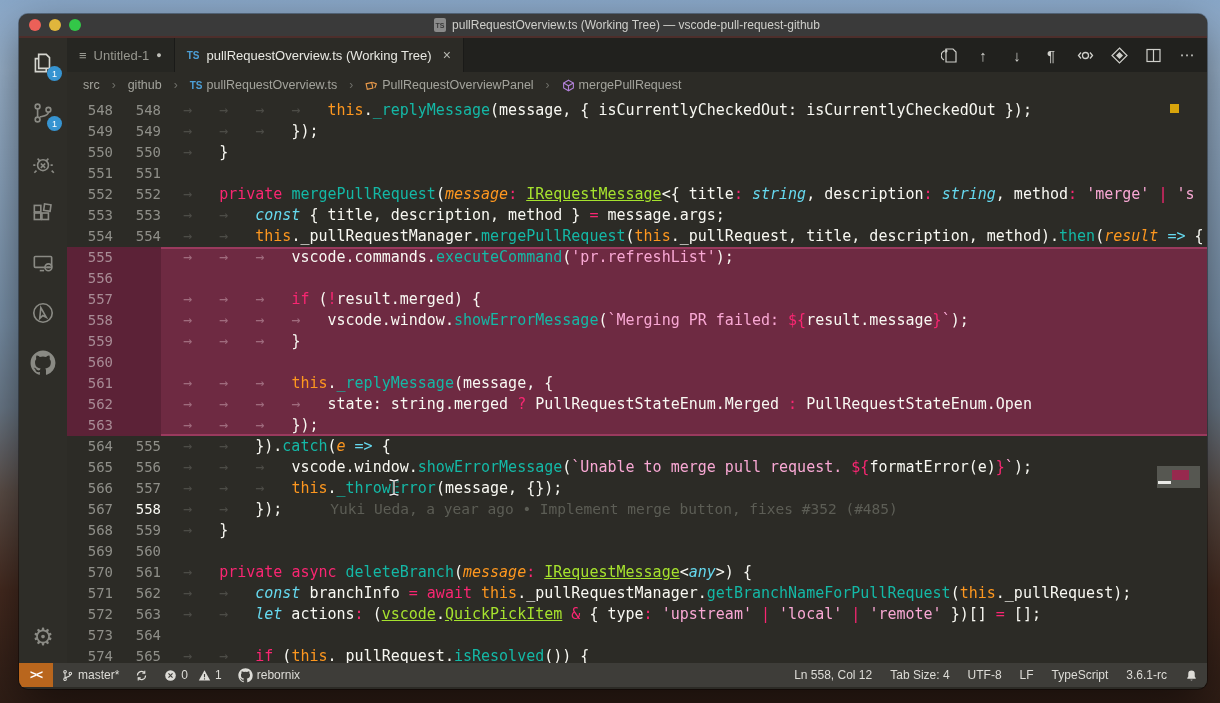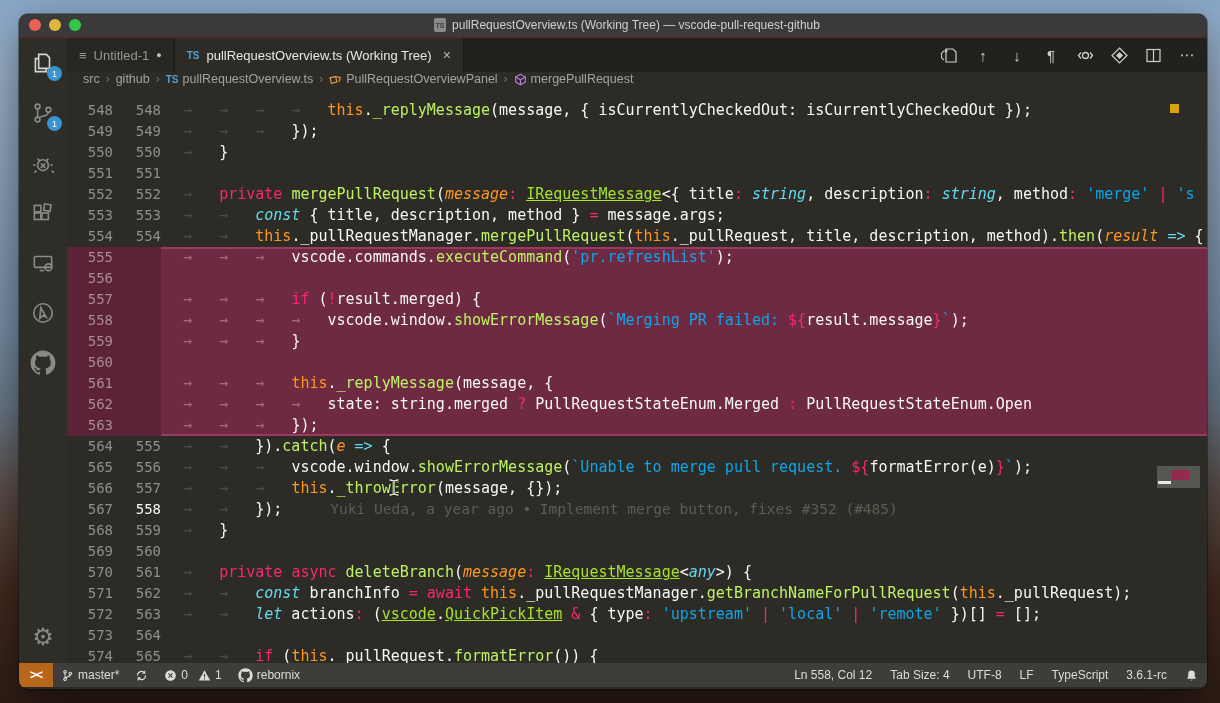--- a/index.html
+++ b/index.html
@@ -43,43 +43,43 @@
   .tab-inactive { background:#262622; color:#97978f; }
   .tab-active { background:#2c2b26; color:#e8e8e2; }
   .ts-badge { color:#4d9fd6; font-size:10px; font-weight:bold; }
   .dot-mod { font-size:9px; color:#c0c0ba; }
   .tab-close { color:#b9b9b2; font-size:14px; margin-left:4px; }
   .file-lines-icon { color:#9a9a93; font-size:13px; }
   .toolbar { position:absolute; right:8px; top:0; height:34px; display:flex; align-items:center; gap:10px; color:#cfcfca; }
   .tbtn { width:24px; height:24px; display:flex; align-items:center; justify-content:center; font-size:15px; }
   .tbtn svg { width:17px; height:17px; }
 
-  .breadcrumbs { height:20px; background:#2c2b26; display:flex; align-items:flex-start;
-    padding-left:16px; gap:6px; font-size:12.5px; color:#a3a39c; flex:none; }
+  .breadcrumbs { height:20px; background:#2c2b26; display:flex; align-items:flex-end;
+    padding-left:16px; gap:12px; font-size:12.5px; color:#a3a39c; flex:none; }
   .bc-sep { color:#6f6f69; font-size:12px; }
   .bc-item { display:flex; align-items:center; gap:4px; }
   .bc-item svg { width:13px; height:13px; }
 
   
   .editor { flex:1; position:relative; overflow:hidden; background:#2c2b26;
     font-family:"DejaVu Sans Mono", monospace; font-size:15px;margin-top:8px; }
   .row { display:flex; height:21px; line-height:21px; white-space:pre; }
   .g { flex:none; text-align:right; color:#8f8f89; font-size:14px; }
   .go { width:46px; } .gn { width:48px; }
   .row.cur .gn { color:#f8f8f2; }
   .code { padding-left:22px; flex:1; min-width:0; overflow:hidden; }
   .ws { color:rgba(248,248,242,.16); }
   .row.del { background:#6e2a42; }
   .row.del .go, .row.del .gn { background:#5c2237; color:#a88b95; }
   .row.del .ws { color:rgba(255,235,240,.34); }
   .row.del-first { box-shadow:inset 0 2px 0 #9a3a5e; }
   .row.del-last { box-shadow:inset 0 -2px 0 #9a3a5e; }
-  .tk-w{color:#f8f8f2} .tk-p{color:#f92672} .tk-g{color:#bef264}
+  .tk-w{color:#f8f8f2} .tk-p{color:#f92672} .tk-g{color:#14b8a6}
   .tk-gu{color:#a6e22e;text-decoration:underline}
-  .tk-y{color:#0ea5e9} .tk-c{color:#66d9ef} .tk-ci{color:#66d9ef;font-style:italic}
+  .tk-y{color:#f9a8d4} .tk-c{color:#66d9ef} .tk-ci{color:#66d9ef;font-style:italic}
   .tk-o{color:#fd971f;font-style:italic} .tk-o2{color:#fd971f}
   .blame { color:#5c5d55; margin-left:48px; font-size:14.5px;text-align:right; }
 
   .ruler-mark { position:absolute; right:28px; top:4px; width:9px; height:9px; background:#d8a40b; }
   .overview-widget { position:absolute; right:7px; top:366px; width:43px; height:22px;
     background:rgba(122,124,116,.55); }
   .ow-red { position:absolute; left:15px; top:4px; width:17px; height:10px; background:#97294e; }
   .ow-line { position:absolute; left:1px; top:15px; width:13px; height:3px; background:#e9e9e6; }
 
   
@@ -262,21 +262,21 @@
             <div class="row"><span class="g go">564</span><span class="g gn">555</span><span class="code"><span class="ws">→   →   </span><span class="tk-w">}).</span><span class="tk-g">catch</span><span class="tk-w">(</span><span class="tk-o">e</span><span class="tk-w"> </span><span class="tk-c">=&gt;</span><span class="tk-w"> {</span></span></div>
             <div class="row"><span class="g go">565</span><span class="g gn">556</span><span class="code"><span class="ws">→   →   →   </span><span class="tk-w">vscode.window.</span><span class="tk-g">showErrorMessage</span><span class="tk-w">(</span><span class="tk-y">`Unable to merge pull request. </span><span class="tk-p">${</span><span class="tk-w">formatError(e)</span><span class="tk-p">}</span><span class="tk-y">`</span><span class="tk-w">);</span></span></div>
             <div class="row"><span class="g go">566</span><span class="g gn">557</span><span class="code"><span class="ws">→   →   →   </span><span class="tk-o2">this</span><span class="tk-w">.</span><span class="tk-g">_throwError</span><span class="tk-w">(message, {});</span></span></div>
             <div class="row cur"><span class="g go">567</span><span class="g gn">558</span><span class="code"><span class="ws">→   →   </span><span class="tk-w">});</span><span class="blame">Yuki Ueda, a year ago • Implement merge button, fixes #352 (#485)</span></span></div>
             <div class="row"><span class="g go">568</span><span class="g gn">559</span><span class="code"><span class="ws">→   </span><span class="tk-w">}</span></span></div>
             <div class="row"><span class="g go">569</span><span class="g gn">560</span><span class="code"><span class="ws"></span></span></div>
             <div class="row"><span class="g go">570</span><span class="g gn">561</span><span class="code"><span class="ws">→   </span><span class="tk-p">private</span><span class="tk-w"> </span><span class="tk-p">async</span><span class="tk-w"> </span><span class="tk-g">deleteBranch</span><span class="tk-w">(</span><span class="tk-o">message</span><span class="tk-p">:</span><span class="tk-w"> </span><span class="tk-gu">IRequestMessage</span><span class="tk-w">&lt;</span><span class="tk-ci">any</span><span class="tk-w">&gt;) {</span></span></div>
             <div class="row"><span class="g go">571</span><span class="g gn">562</span><span class="code"><span class="ws">→   →   </span><span class="tk-ci">const</span><span class="tk-w"> branchInfo </span><span class="tk-p">=</span><span class="tk-w"> </span><span class="tk-p">await</span><span class="tk-w"> </span><span class="tk-o2">this</span><span class="tk-w">._pullRequestManager.</span><span class="tk-g">getBranchNameForPullRequest</span><span class="tk-w">(</span><span class="tk-o2">this</span><span class="tk-w">._pullRequest);</span></span></div>
             <div class="row"><span class="g go">572</span><span class="g gn">563</span><span class="code"><span class="ws">→   →   </span><span class="tk-ci">let</span><span class="tk-w"> actions</span><span class="tk-p">:</span><span class="tk-w"> (</span><span class="tk-gu">vscode</span><span class="tk-w">.</span><span class="tk-gu">QuickPickItem</span><span class="tk-w"> </span><span class="tk-p">&amp;</span><span class="tk-w"> { type</span><span class="tk-p">:</span><span class="tk-w"> </span><span class="tk-y">'upstream'</span><span class="tk-w"> </span><span class="tk-p">|</span><span class="tk-w"> </span><span class="tk-y">'local'</span><span class="tk-w"> </span><span class="tk-p">|</span><span class="tk-w"> </span><span class="tk-y">'remote'</span><span class="tk-w"> })[] </span><span class="tk-p">=</span><span class="tk-w"> [];</span></span></div>
             <div class="row"><span class="g go">573</span><span class="g gn">564</span><span class="code"><span class="ws"></span></span></div>
-            <div class="row"><span class="g go">574</span><span class="g gn">565</span><span class="code"><span class="ws">→   →   </span><span class="tk-p">if</span><span class="tk-w"> (</span><span class="tk-o2">this</span><span class="tk-w">._pullRequest.</span><span class="tk-g">formatError</span><span class="tk-w">()) {</span></span></div>
+            <div class="row"><span class="g go">574</span><span class="g gn">565</span><span class="code"><span class="ws">→   →   </span><span class="tk-p">if</span><span class="tk-w"> (</span><span class="tk-o2">this</span><span class="tk-w">._pullRequest.</span><span class="tk-g">isResolved</span><span class="tk-w">()) {</span></span></div>
             <div class="row"><span class="g go">575</span><span class="g gn">566</span><span class="code"><span class="ws">→   →   →   </span><span class="tk-ci">const</span><span class="tk-w"> branchHeadRef </span><span class="tk-p">=</span><span class="tk-w"> </span><span class="tk-o2">this</span><span class="tk-w">._pullRequest.head.ref;</span></span></div>
           </div>
         <div class="ruler-mark"></div>
         <div class="overview-widget">
           <div class="ow-red"></div>
           <div class="ow-line"></div>
         </div>
       </div>
     </div>
   </div>

